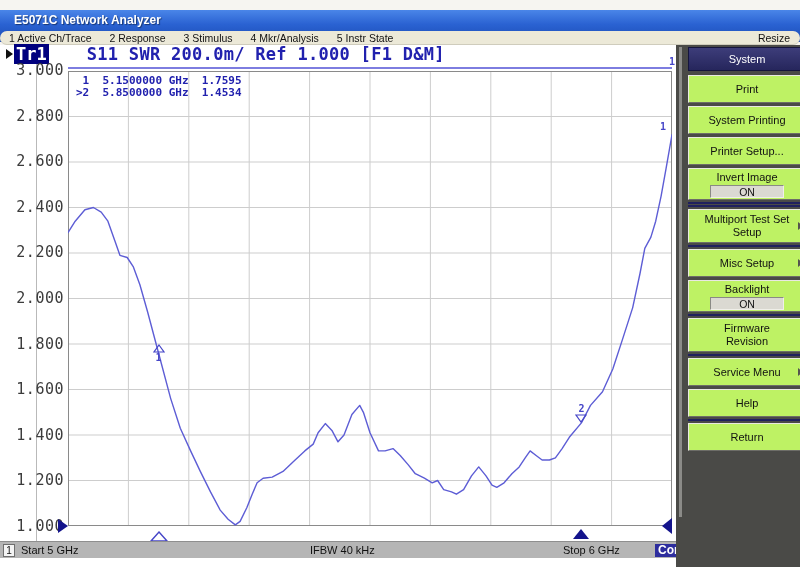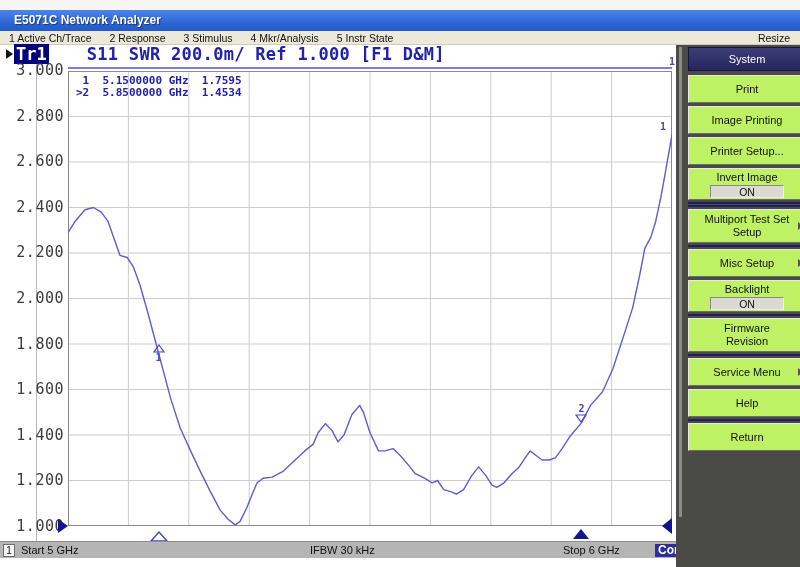--- a/index.html
+++ b/index.html
@@ -7,21 +7,21 @@
     font-family:"Liberation Sans", sans-serif; }
   #stage { position:absolute; left:0; top:0; width:800px; height:567px; background:#f6f5f1; }
 
   
   .titlebar { position:absolute; left:0; top:10px; width:800px; height:32px;
     background:linear-gradient(180deg,#4a86e8 0%,#2a62d2 45%,#1b4cb4 100%);
     color:#fff; font-weight:bold; font-size:12px; line-height:21px; padding-left:14px;
     text-shadow:1px 1px 1px rgba(0,0,0,.45); }
   .menubar { position:absolute; left:0; top:31px; width:800px; height:14px;
     background:#ece9d8; border-bottom:1px solid #cfccbc; font-size:10.5px; color:#111;
-    display:flex; align-items:center; }
+    display:flex; align-items:center;border-radius:7px; }
   .menubar .mitem { padding:0 9px; cursor:default; white-space:nowrap; }
   .menubar .spacer { flex:1; }
   .menubar .resize { padding:0 10px; }
 
   
   #screen { position:absolute; left:0; top:45px; width:676px; height:522px; background:#ffffff; }
   .chframe { position:absolute; left:36px; top:12px; width:1px; height:484px; background:#b9b9b9; }
 
   .traceinfo { position:absolute; left:6px; top:2px; height:13px; display:flex; align-items:center;
     font-family:"DejaVu Sans Mono", monospace; font-size:17px; font-weight:bold; }
@@ -189,37 +189,37 @@
       </svg>
     </div>
     <div class="stim tri-up-filled" id="stim2" style="left: 573.4px; top: 484px;"></div>
 
     <div class="ref-right" id="refL" style="left: 58px; top: 474px;"></div>
     <div class="ref-left" id="refR" style="left: 662px; top: 473px;"></div>
 
     <div class="statusbar">
       <span class="chanbox">1</span>
       <span class="sb-start">Start 5 GHz</span>
-      <span class="sb-ifbw">IFBW 30 kHz</span>
+      <span class="sb-ifbw">IFBW 40 kHz</span>
       <span class="sb-stop">Stop 6 GHz</span>
       <span class="corbox">Cor</span>
       <span class="warnbox">!</span>
     </div>
   </div>
 
   <div id="panel">
     <div class="scrollstrip"></div>
     <div id="keys">
       <div class="skheader">System</div>
 
     <div class="skbtn h1">
           <span>Print</span>
         </div>
         <div class="skbtn h1">
-          <span>Image Printing</span>
+          <span>System Printing</span>
         </div>
         <div class="skbtn h1">
           <span>Printer Setup...</span>
         </div>
         <div class="skbtn ht">
           <span>Invert Image</span>
           <span class="onbox">ON</span>
         </div>
         <div class="sksep"></div>
         <div class="sksep"></div>

